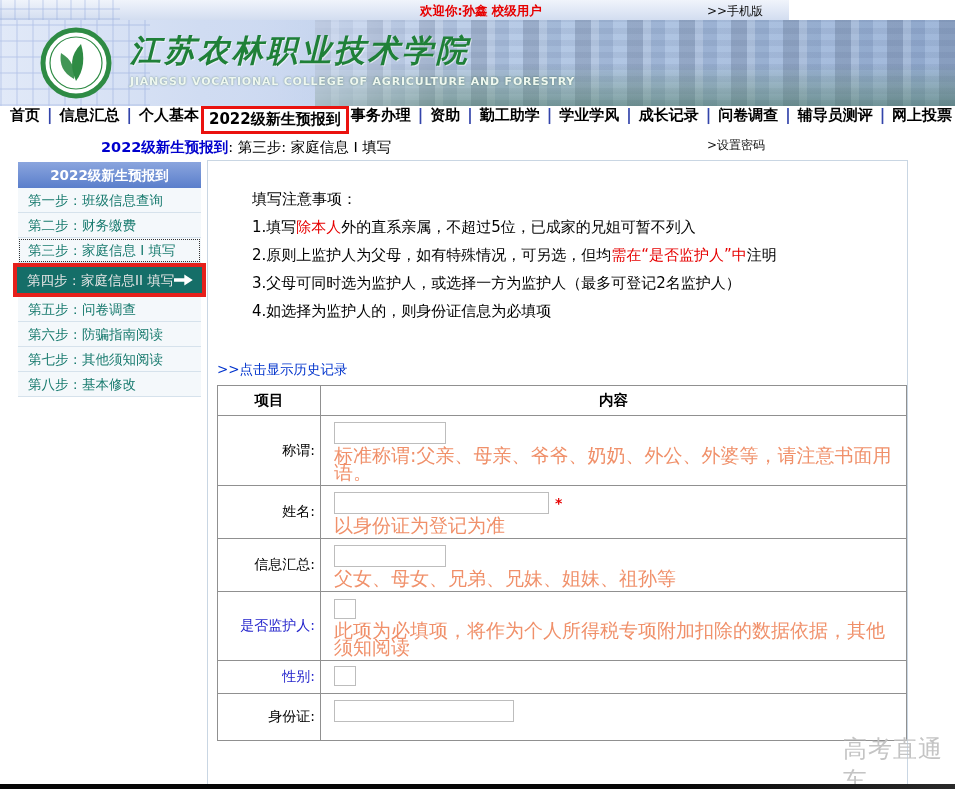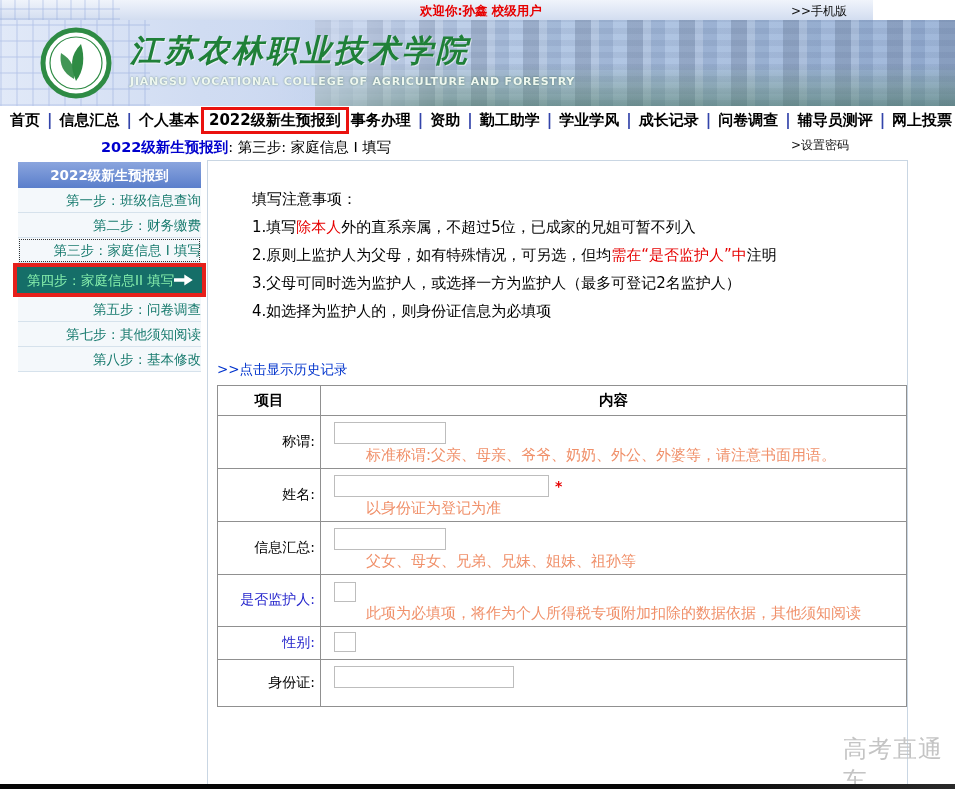--- a/index.html
+++ b/index.html
@@ -3,21 +3,21 @@
 <meta charset="utf-8">
 <style>
   * { margin:0; padding:0; box-sizing:border-box; }
   html,body { width:955px; height:789px; }
   body {
     position:relative; overflow:hidden; background:#fff;
     font-family:"DejaVu Sans","Liberation Sans",sans-serif; color:#000;
   }
 
   
-  .topbar { position:absolute; left:0; top:0; width:873px; height:20px;
+  .topbar { position:absolute; left:0; top:0; width:789px; height:20px;
     background:linear-gradient(#f0f4fb,#d2ddf0); }
   .topbar .grid { position:absolute; left:0; top:0; width:120px; height:20px; opacity:.5;
     background:repeating-linear-gradient(90deg, rgba(110,140,210,.35) 0 2px, transparent 2px 14px),
                repeating-linear-gradient(0deg, rgba(110,140,210,.35) 0 2px, transparent 2px 10px); }
   .welcome { position:absolute; left:420px; top:3px; color:#e70000; font-weight:bold; font-size:12.5px; }
   .top-links { position:absolute; right:24px; top:3px; display:flex; gap:50px; font-size:12px; color:#111;flex-direction:column; }
   .top-links span { cursor:pointer; white-space:nowrap; }
 
   
   .header { position:absolute; left:0; top:20px; width:955px; height:86px; overflow:hidden;
@@ -35,58 +35,58 @@
                repeating-linear-gradient(0deg, rgba(90,120,200,.4) 0 2px, transparent 2px 16px); }
   .logo { position:absolute; left:40px; top:7px; width:72px; height:72px; }
   .college { position:absolute; left:130px; top:10px; }
   .college .cn { font-size:31px; font-weight:bold; font-style:italic; color:#1f8038;
     letter-spacing:3px; text-shadow:1px 1px 0 rgba(255,255,255,.55); white-space:nowrap; }
   .college .en { font-size:11px; font-weight:bold; color:#eef7ef; letter-spacing:.8px;
     margin-top:3px; text-shadow:0 0 2px rgba(40,90,60,.6); white-space:nowrap; }
 
   
   .navbar { position:absolute; left:0; top:106px; width:955px; height:28px; background:#fff;
-    display:flex; align-items:center; padding-left:10px; font-size:15px; font-weight:bold; }
+    display:flex; padding-left:10px; font-size:15px; font-weight:bold; }
   .nav-item { color:#000; cursor:pointer; white-space:nowrap; }
   .nav-item.active { border:3px solid #ea120e; padding:1px 5px; margin:0 2px; }
   .nav-sep { color:#3344aa; margin:0 7px; font-weight:bold; }
 
   
   .breadcrumb { position:absolute; left:101px; top:138px; font-size:14.5px; white-space:nowrap; }
   .bc-section { color:#0000cd; font-weight:bold; }
 
   
   .sidebar { position:absolute; left:18px; top:162px; width:183px; font-size:13.5px; }
   .sb-title { height:26px; line-height:26px; text-align:center; color:#fff; font-weight:bold;
     background:linear-gradient(#8ba5de,#5a7ecb); }
   .sb-item { height:25px; line-height:24px; padding-left:10px; background:#f4f8fb;
-    border-bottom:1px solid #d6e2ec; color:#177a6e; cursor:pointer; white-space:nowrap;text-align:right; }
+    border-bottom:1px solid #d6e2ec; color:#177a6e; cursor:pointer; white-space:nowrap; }
   .sb-item.dotted { outline:1px dotted #333; outline-offset:-2px; }
   .active-wrap { border:4px solid #e6201b; margin:0 -5px; background:#fff; }
-  .sb-item.current { height:26px; line-height:26px; background:#156e68; color:#86efac;
+  .sb-item.current { height:26px; line-height:26px; background:#156e68; color:#e5e5e5;
     border-bottom:none; display:flex; align-items:center; justify-content:space-between; padding-right:9px; }
 
   
   .main { position:absolute; left:207px; top:160px; width:701px; height:700px;
     border:1px solid #c9d6e3; background:#fff; }
   .notes { margin:24px 30px 0 9px; width:660px; font-size:15px; line-height:28px; }
   .notes p { text-indent:35px; }
   .red { color:#e60000; }
   .history-link { display:inline-block; margin:36px 0 0 9px; color:#0033cc; font-size:13.5px; cursor:pointer; }
 
   table.form { border-collapse:collapse; margin:6px 0 0 9px; width:690px; table-layout:fixed; }
   table.form td { border:1px solid #909090; }
   .col-item { width:103px; }
   .hdr td { height:30px; text-align:center; font-weight:bold; font-size:14.5px; }
   .label-cell { text-align:right; padding-right:5px; font-size:14px; vertical-align:middle; }
   .label-cell.blue { color:#2424cc; }
   .content-cell { padding:6px 8px 4px 13px; vertical-align:top; }
   input.txt { height:22px; border:1px solid #bdbdbd; background:#fff; padding:0 3px; font-size:13px; }
   input.box { width:22px; height:20px; border:1px solid #bdbdbd; background:#fff; }
-  .hint { color:#f0906a; font-size:15px; margin-top:3px; line-height:17px;margin-left:32px; }
+  .hint { color:#f0906a; font-size:19px; margin-top:3px; line-height:17px; }
   .req { color:#e60000; font-weight:bold; margin-left:6px; font-size:14px; }
 
   .watermark { position:absolute; left:843px; top:733px; font-size:24px; color:#c4c4c4;
     z-index:50; letter-spacing:1px; }
   .bottom-strip { position:absolute; left:0; top:784px; width:955px; height:5px;
     background:linear-gradient(90deg,#060606 0 70%,#2a2a2a); z-index:60; }
 </style>
 </head>
 <body>
 
@@ -153,20 +153,21 @@
   <div class="sb-item dotted">第三步：家庭信息 I 填写</div>
   <div class="active-wrap">
     <div class="sb-item current">
       <span>第四步：家庭信息II 填写</span>
       <svg width="20" height="12" viewBox="0 0 20 12">
         <polygon points="0,4 11,4 11,0 20,6 11,12 11,8 0,8" fill="#ffffff"></polygon>
       </svg>
     </div>
   </div>
   <div class="sb-item">第五步：问卷调查</div>
+  <div class="sb-item">第六步：防骗指南阅读</div>
   <div class="sb-item">第七步：其他须知阅读</div>
   <div class="sb-item">第八步：基本修改</div>
 </div>
 
 <div class="main">
   <div class="notes">
     <p><span>填写注意事项：</span></p>
     <p><span>1.填写</span><span class="red">除本人</span><span>外的直系亲属，不超过5位，已成家的兄姐可暂不列入</span></p>
     <p><span>2.原则上监护人为父母，如有特殊情况，可另选，但均</span><span class="red">需在“是否监护人”中</span><span>注明</span></p>
     <p><span>3.父母可同时选为监护人，或选择一方为监护人（最多可登记2名监护人）</span></p>

